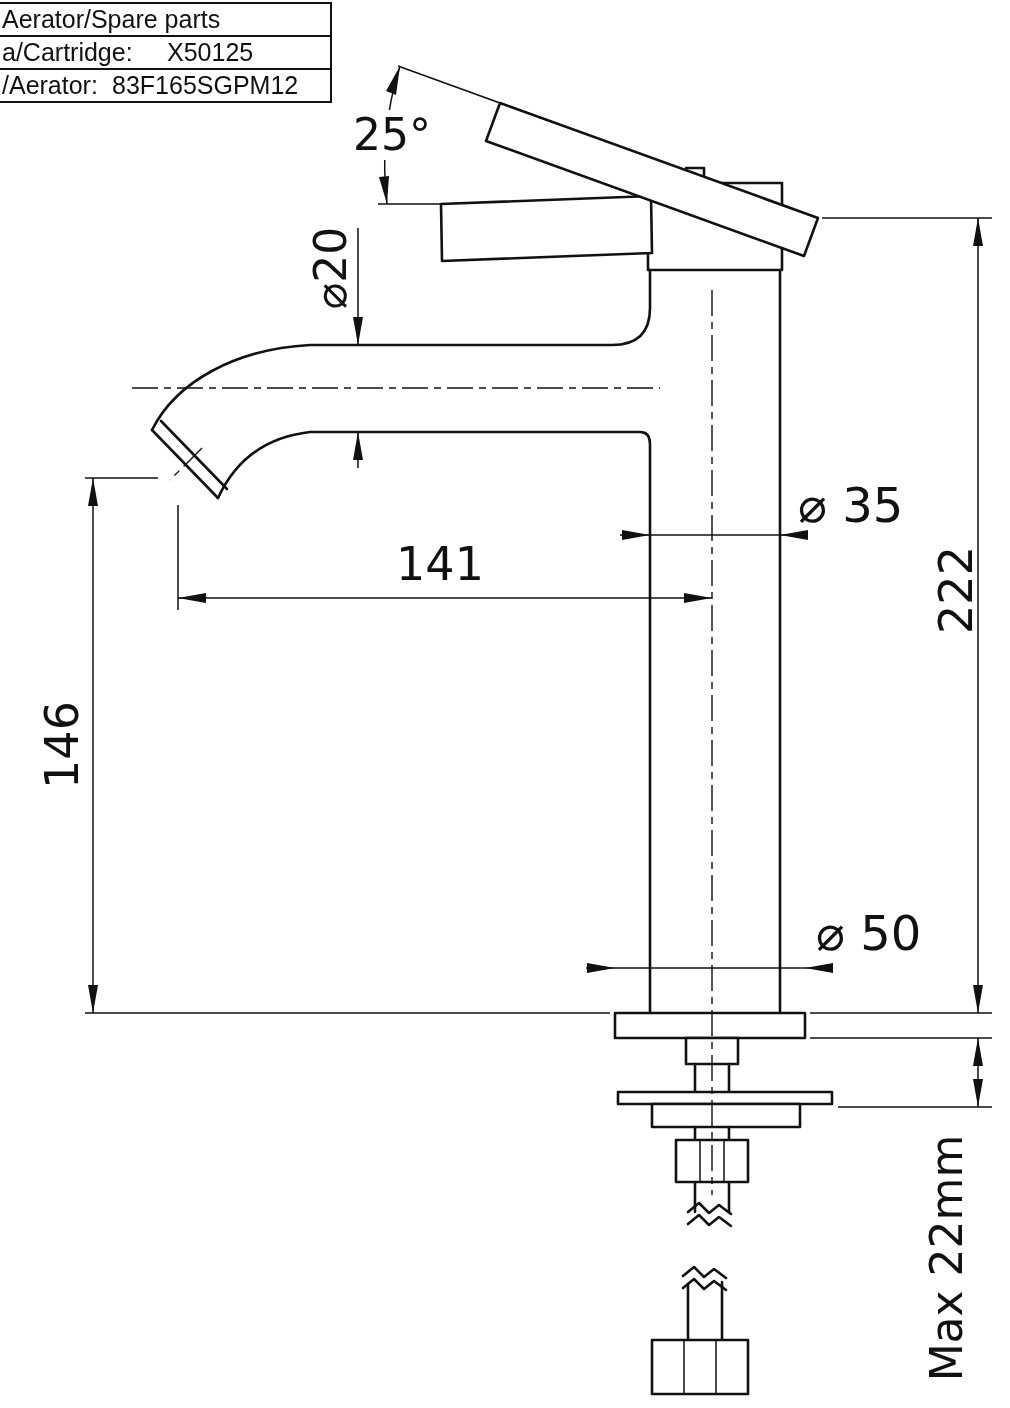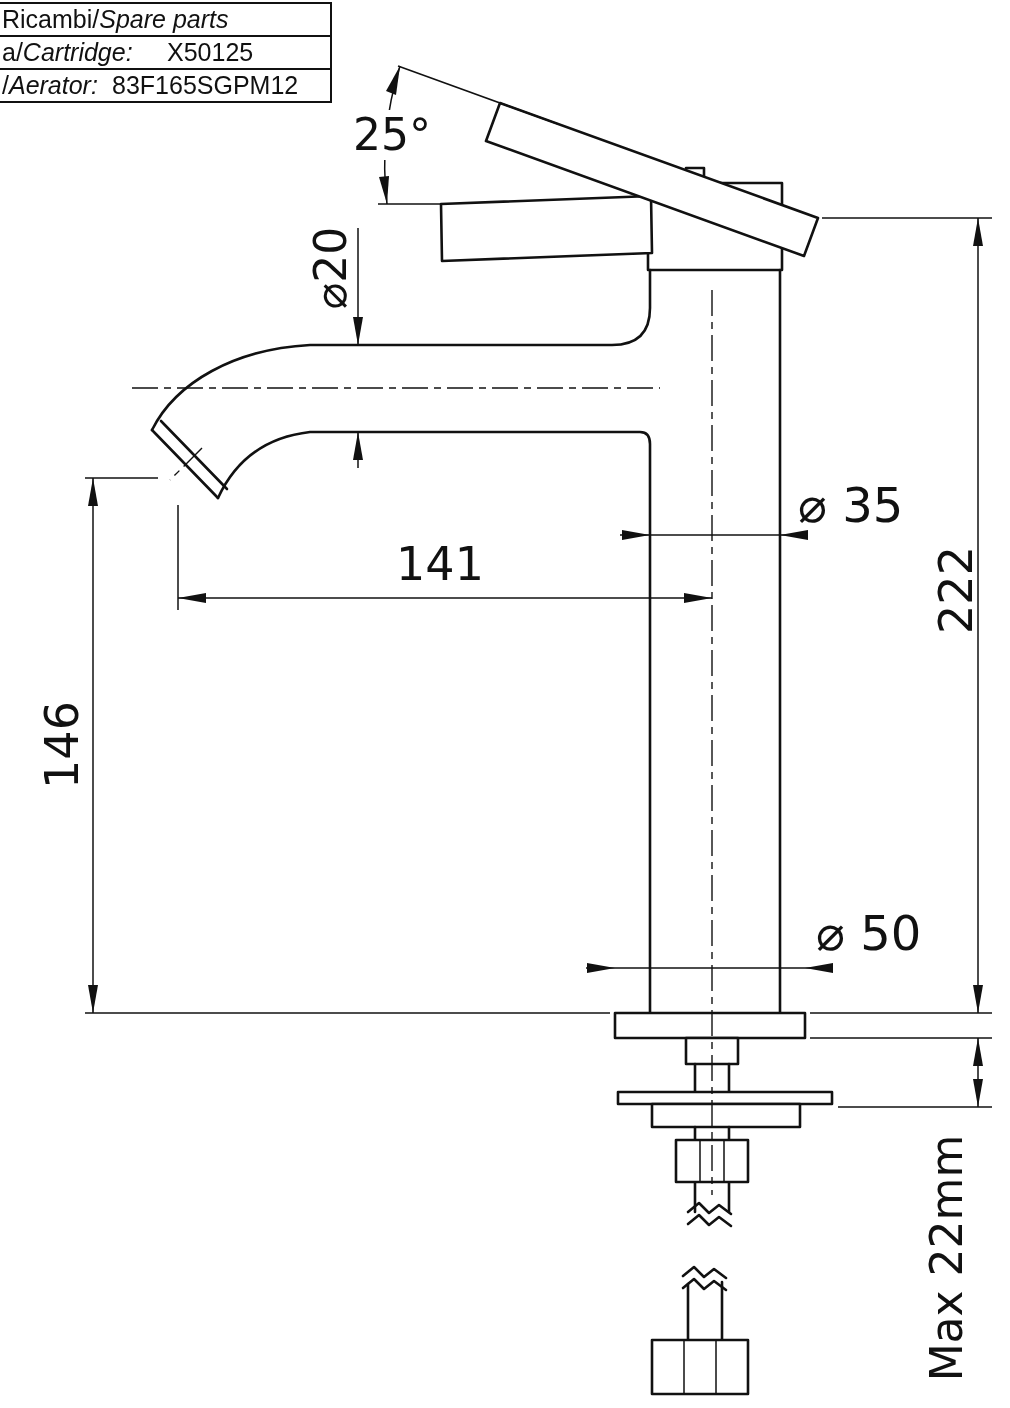--- a/index.html
+++ b/index.html
@@ -6,21 +6,21 @@
   .canvas{position:relative;width:1010px;height:1408px;background:#fff;overflow:hidden;
           font-family:"Liberation Sans",sans-serif;color:#111}
   .canvas > svg{position:absolute;left:0;top:0}
 
   
   .spec-table{position:absolute;left:-62px;top:2px;width:390px;border:2.5px solid #111;
               background:#fff;font-size:25px;line-height:1;color:#111;z-index:2}
   .spec-table .row{display:flex;align-items:center;height:31px;padding-left:62px;
                    border-bottom:2.5px solid #111;white-space:nowrap}
   .spec-table .row:last-child{border-bottom:none}
-  .spec-table .name{font-style:italic}
+  .spec-table .name{}
   .spec-table .lbl{display:inline-block}
   .spec-table .row.r2 .lbl{width:165px}
   .spec-table .row.r3 .lbl{width:110px}
 
   
   .ol{stroke:#111;stroke-width:2.6;fill:none;stroke-linejoin:round;stroke-linecap:round}
   .olf{stroke:#111;stroke-width:2.6;fill:#fff;stroke-linejoin:round}
   .dim{stroke:#111;stroke-width:1.5;fill:none}
   .cl{stroke:#111;stroke-width:1.4;fill:none;stroke-dasharray:26 6 7 6}
   .ar{fill:#111;stroke:none}
@@ -28,21 +28,21 @@
   .dt-big{font-family:"DejaVu Sans","Liberation Sans",sans-serif;font-size:48px;fill:#111}
   .dt-sm{font-family:"DejaVu Sans","Liberation Sans",sans-serif;font-size:44px;fill:#111}
 </style>
 </head>
 <body>
 
 <div class="canvas">
 
   <div class="spec-table">
     <div class="row r1">
-      <span class="lbl"><span>Ricambi/</span><span class="name">Spare parts</span></span>
+      <span class="lbl"><span>Aerator/</span><span class="name">Spare parts</span></span>
       <span class="val"></span>
     </div>
     <div class="row r2">
       <span class="lbl"><span>a/</span><span class="name">Cartridge:</span></span>
       <span class="val">X50125</span>
     </div>
     <div class="row r3">
       <span class="lbl"><span>/</span><span class="name">Aerator:</span></span>
       <span class="val">83F165SGPM12</span>
     </div>

